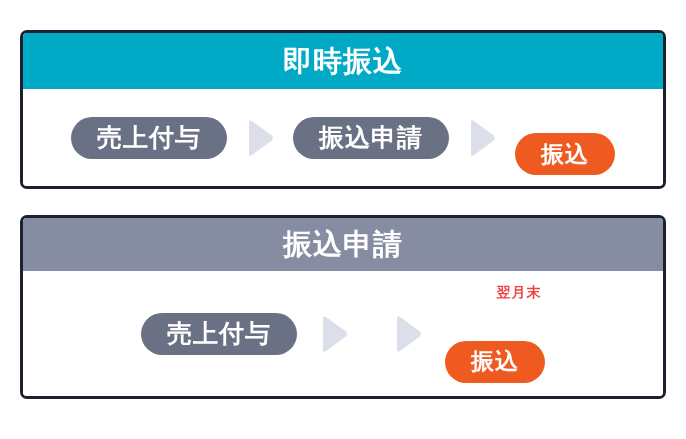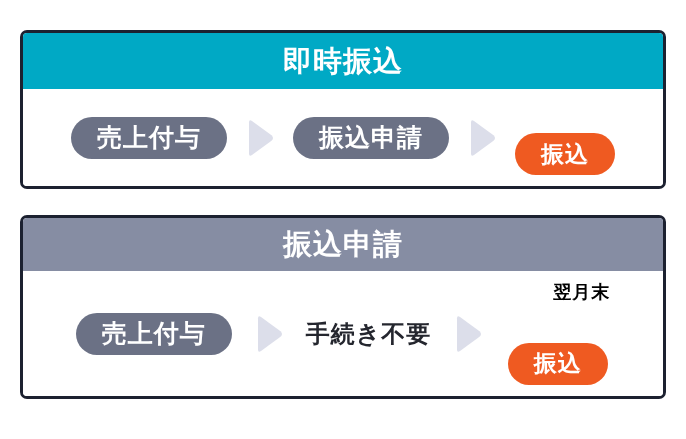--- a/index.html
+++ b/index.html
@@ -127,22 +127,22 @@
   }
 
   
   .step-stack {
     display: flex;
     flex-direction: column;
     align-items: center;
     justify-content: center;
   }
   .step-caption {
-    color: #000000;
-    font-size: 18px;
+    color: #ef4444;
+    font-size: 14px;
     font-weight: bold;
     letter-spacing: 1px;
     line-height: 1;
     margin-bottom: 9px;
     white-space: nowrap;
     margin-left: 48px;
   }
 
   
   .gap-a { width: 18px; flex: 0 0 auto; }
@@ -206,21 +206,20 @@
         <span class="gap-b"></span>
 
         <span class="arrow">
           <svg viewBox="0 0 30 40" xmlns="http://www.w3.org/2000/svg">
             <path d="M4 4.5 Q4 1 7 3 L26.5 17.2 Q29.5 20 26.5 22.8 L7 37 Q4 39 4 35.5 Z" fill="#dcdeea"></path>
           </svg>
         </span>
 
         <span class="gap-b"></span>
 
-        <span class="plain-step">手続き不要</span>
 
         <span class="gap-b"></span>
 
         <span class="arrow">
           <svg viewBox="0 0 30 40" xmlns="http://www.w3.org/2000/svg">
             <path d="M4 4.5 Q4 1 7 3 L26.5 17.2 Q29.5 20 26.5 22.8 L7 37 Q4 39 4 35.5 Z" fill="#dcdeea"></path>
           </svg>
         </span>
 
         <span class="gap-b"></span>

